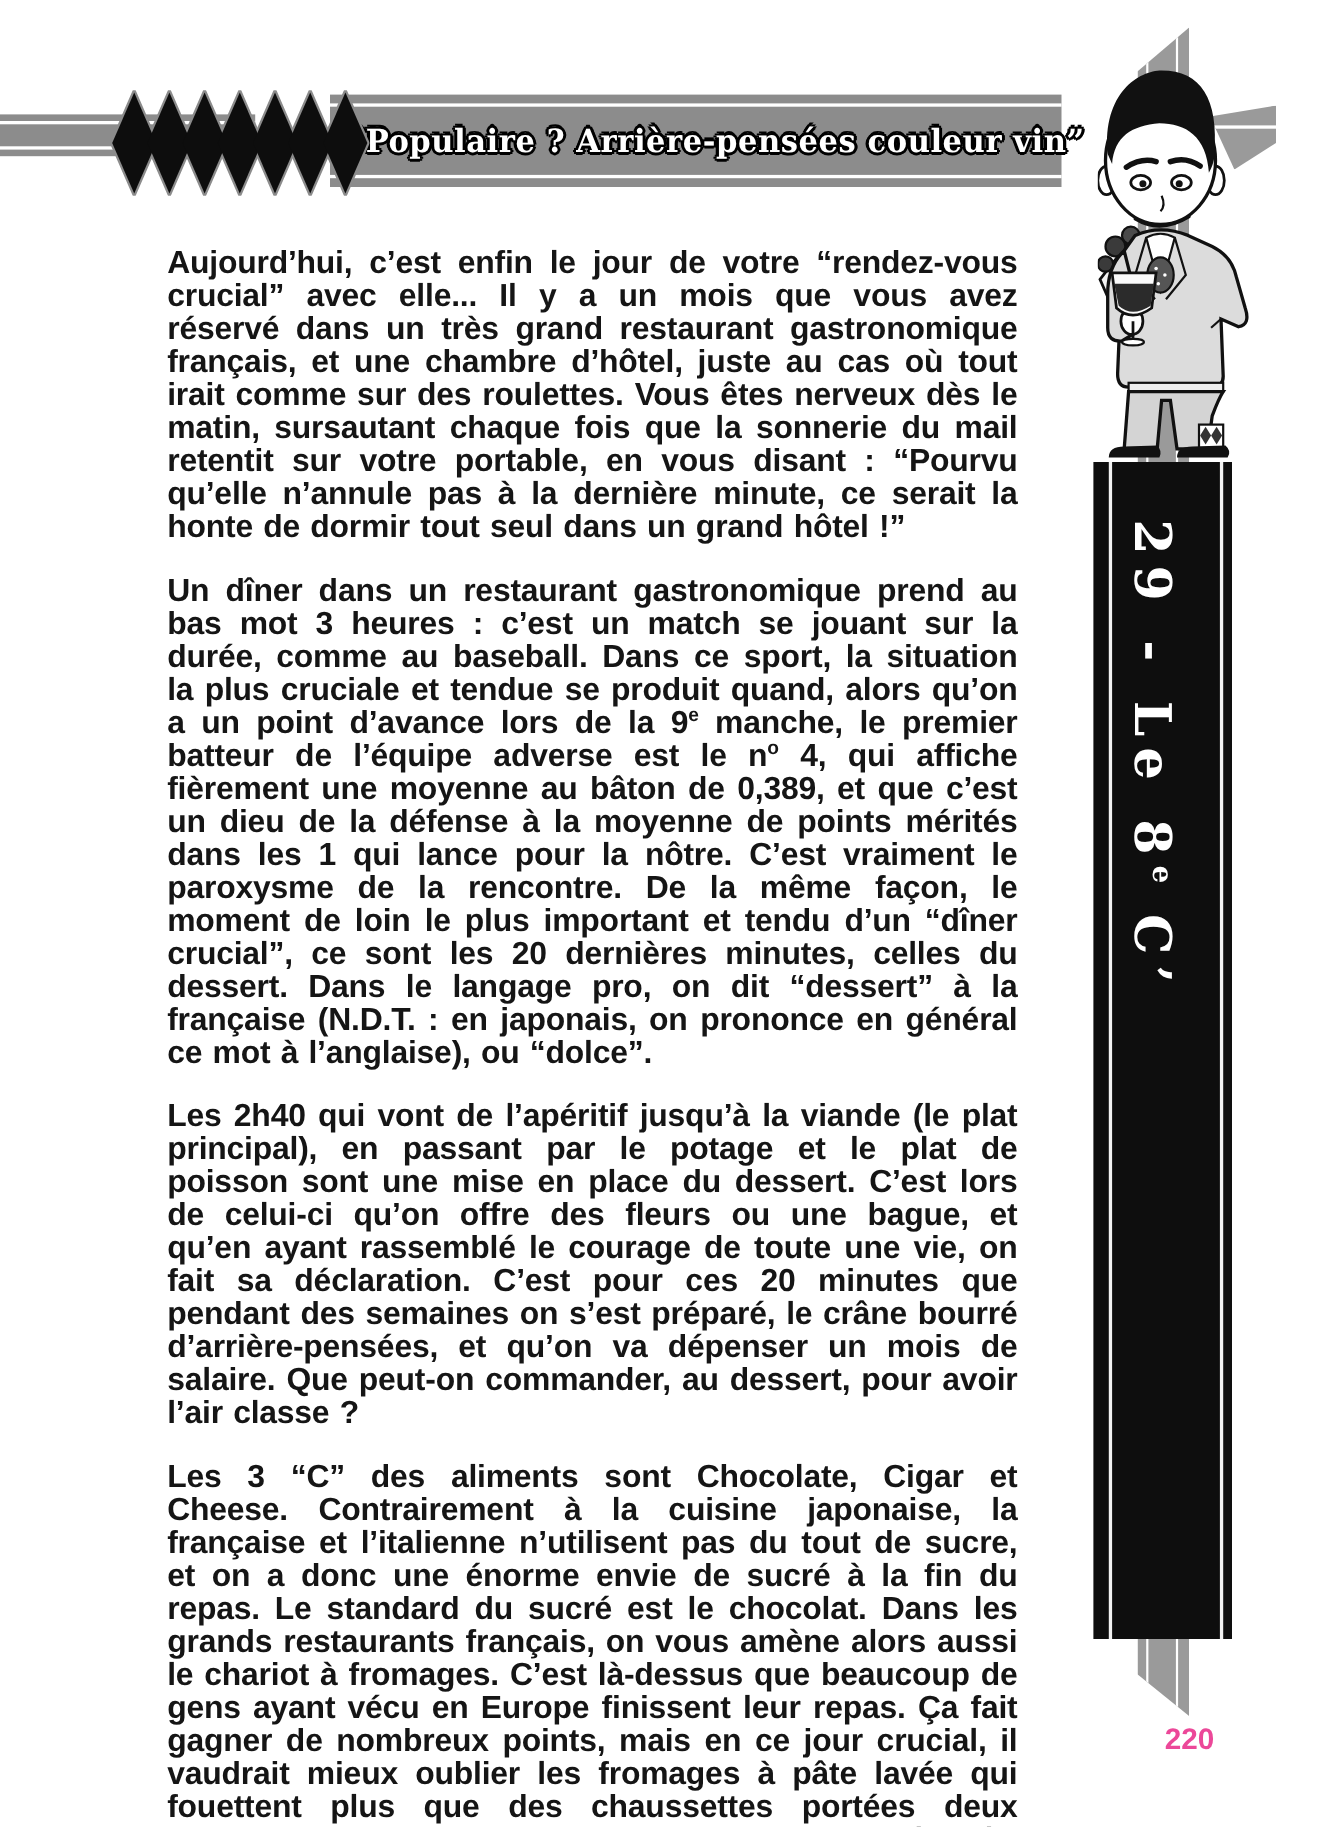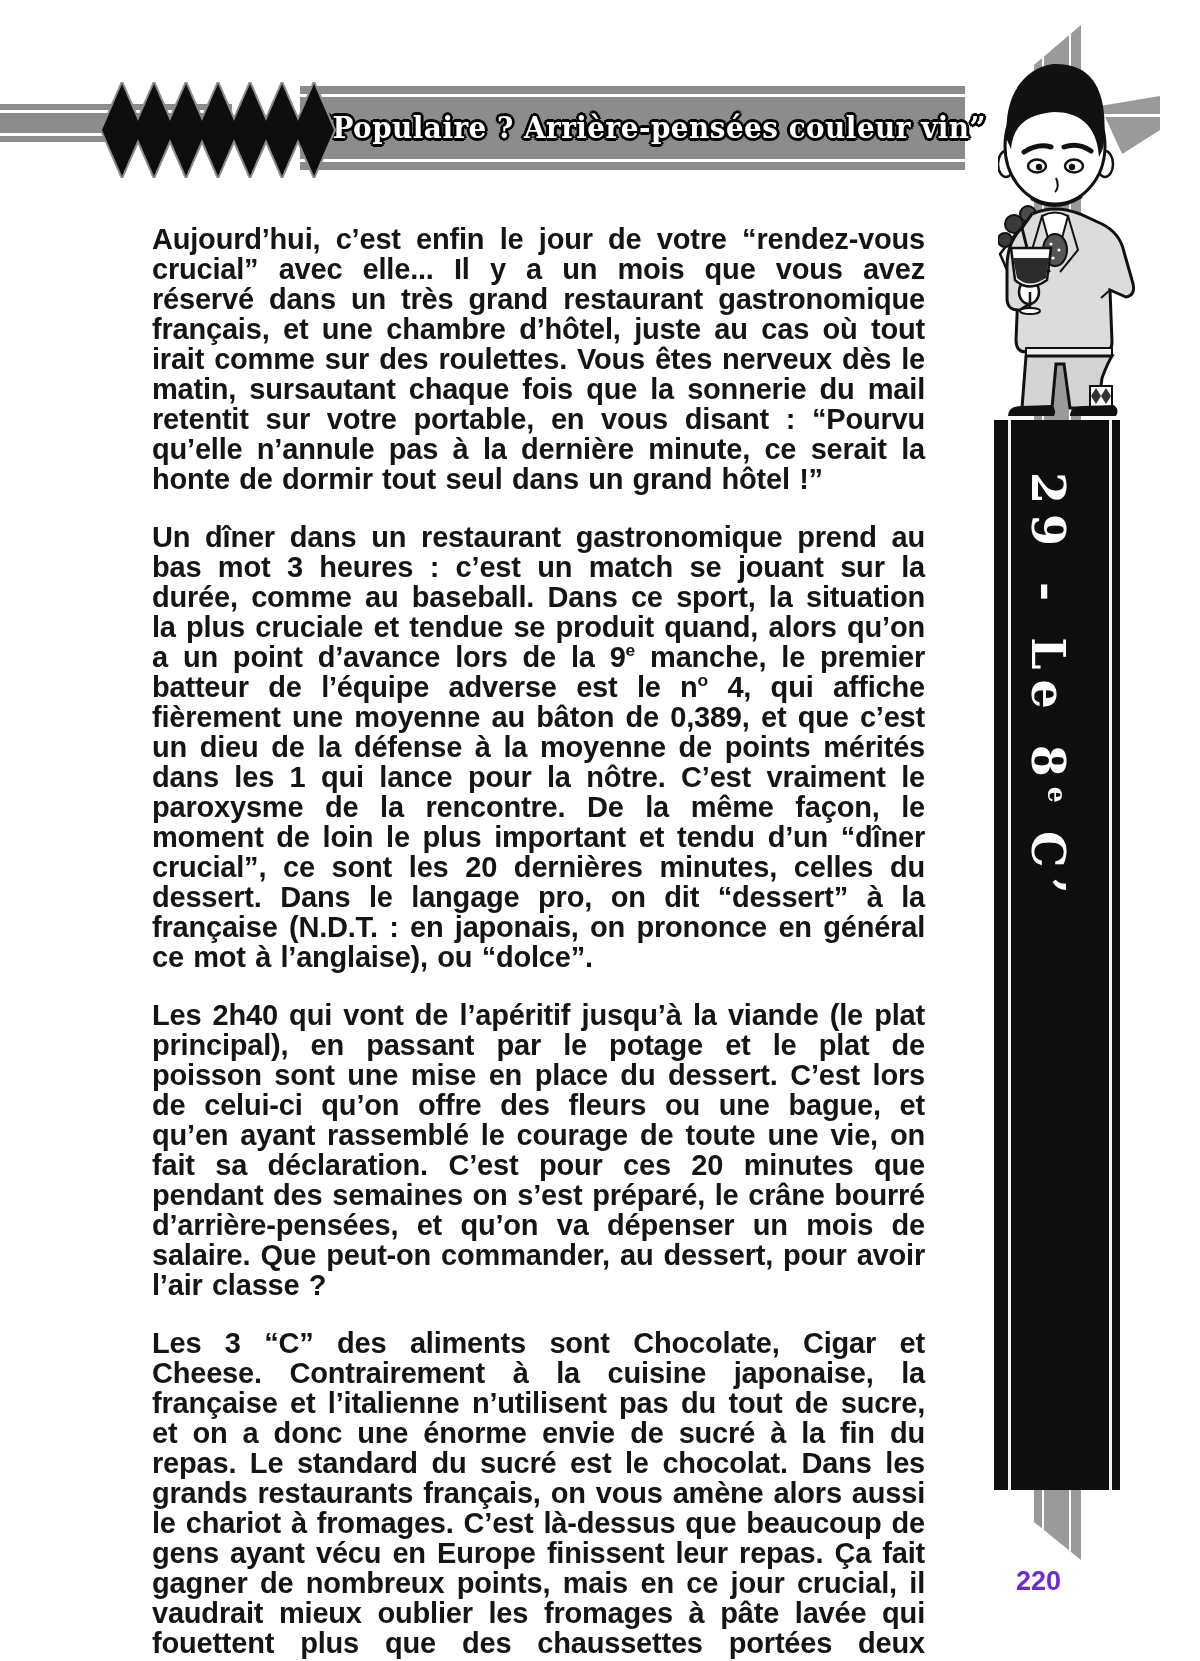--- a/index.html
+++ b/index.html
@@ -49,22 +49,22 @@
   .character{position:absolute;left:998px;top:52px;width:170px;height:370px;}
 
   
   .body-text{position:absolute;left:132px;top:224px;width:773px;color:#151515;
     font-weight:700;font-size:29px;line-height:30px;text-align:justify;
     letter-spacing:-.2px;word-spacing:1.5px;margin-left:20px;}
   .body-text p{margin:0 0 28px 0;}
   .body-text sup{font-size:60%;line-height:0;}
 
   
-  .page-number{position:absolute;left:1016px;top:1566px;width:88px;text-align:left;
-    font-weight:700;font-size:27px;color:#6d28d9;}
+  .page-number{position:absolute;left:1016px;top:1566px;width:88px;text-align:right;
+    font-weight:700;font-size:27px;color:#ec4899;}
 
   .z1{z-index:1}.z2{z-index:2}.z3{z-index:3}.z4{z-index:4}
 </style>
 </head>
 <body>
 
 <div class="page">
 
   <div class="strip-gray z1">
     <div class="strip-line a"></div>

